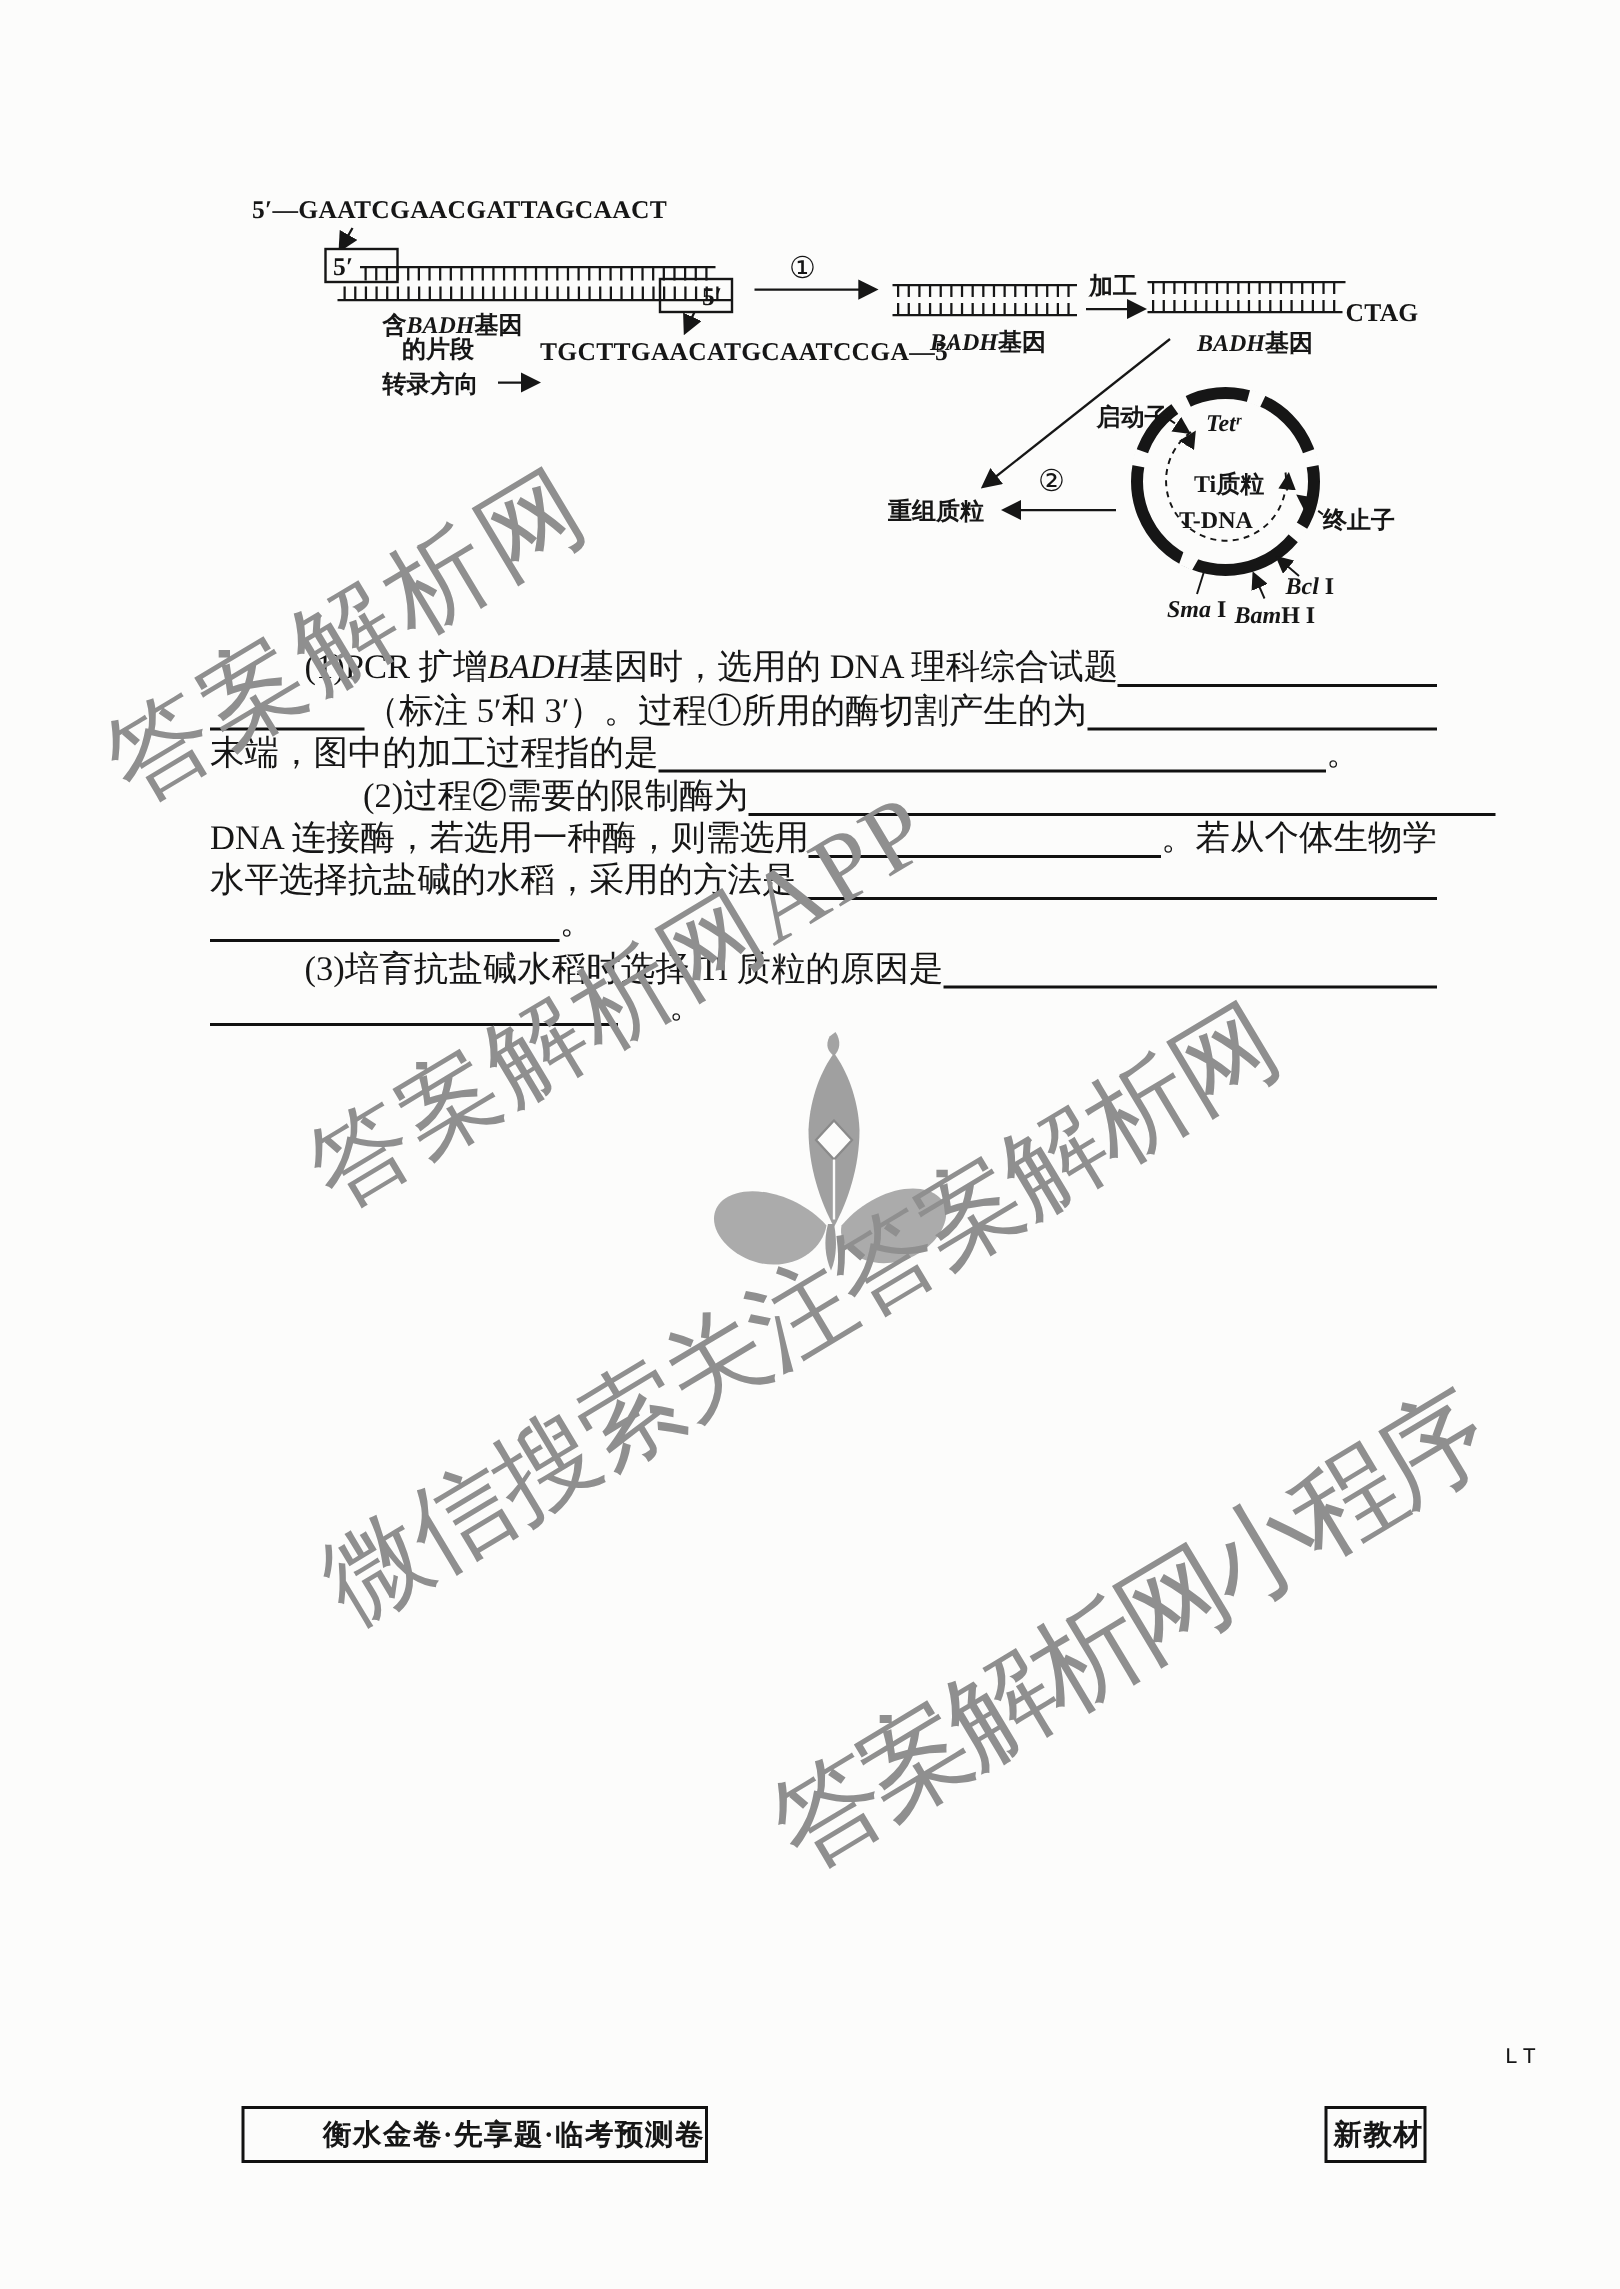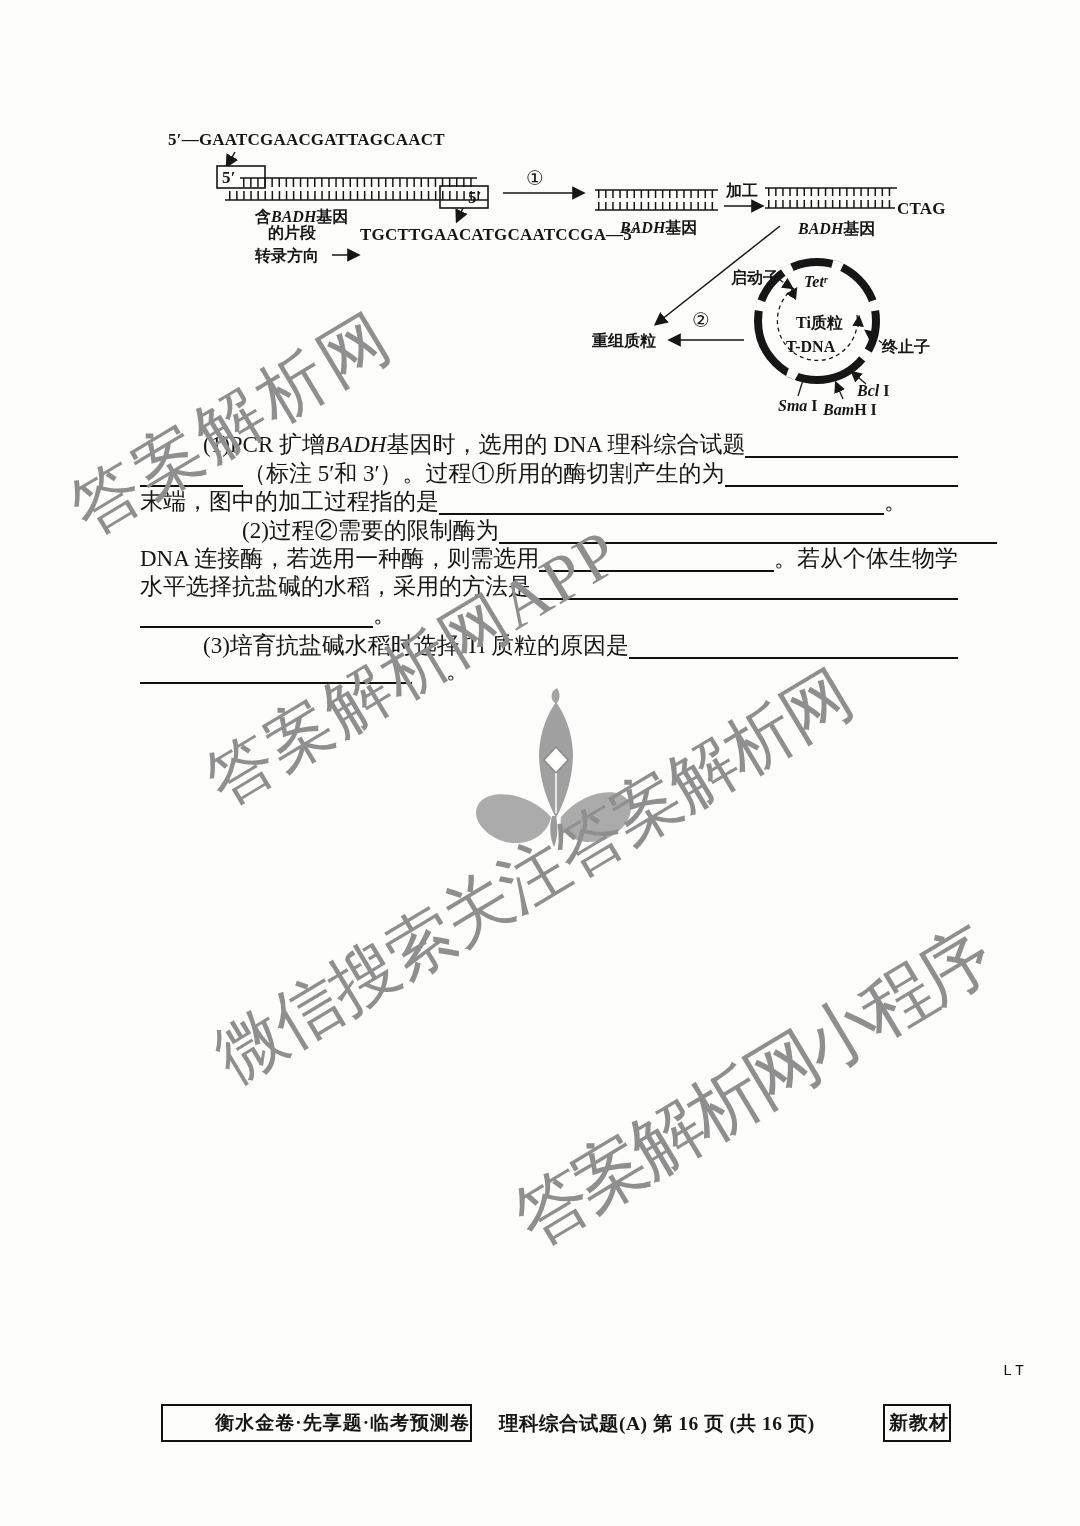--- a/index.html
+++ b/index.html
@@ -189,18 +189,17 @@
   </div>
   <div class="qline" style="left:140px;top:656px;width:818px;">
     <span class="blank" style="width:272px;"></span>
     <span class="txt" style="margin-left:34px;">。</span>
   </div>
 
   <div class="corner" style="left:1003px;top:1363px;">LT</div>
   <div class="fbox" style="left:161px;top:1404px;width:307px;height:34px;">
     <span>衡水金卷·先享题·临考预测卷</span>
   </div>
-  <div class="fcenter" style="left:499px;top:1410px;">理科综合试题(A) 第 16 页 (共 16 页)</div>
   <div class="fbox" style="left:883px;top:1404px;width:64px;height:34px;">
     <span>新教材</span>
   </div>
 
 </div>
 
 </body></html>

